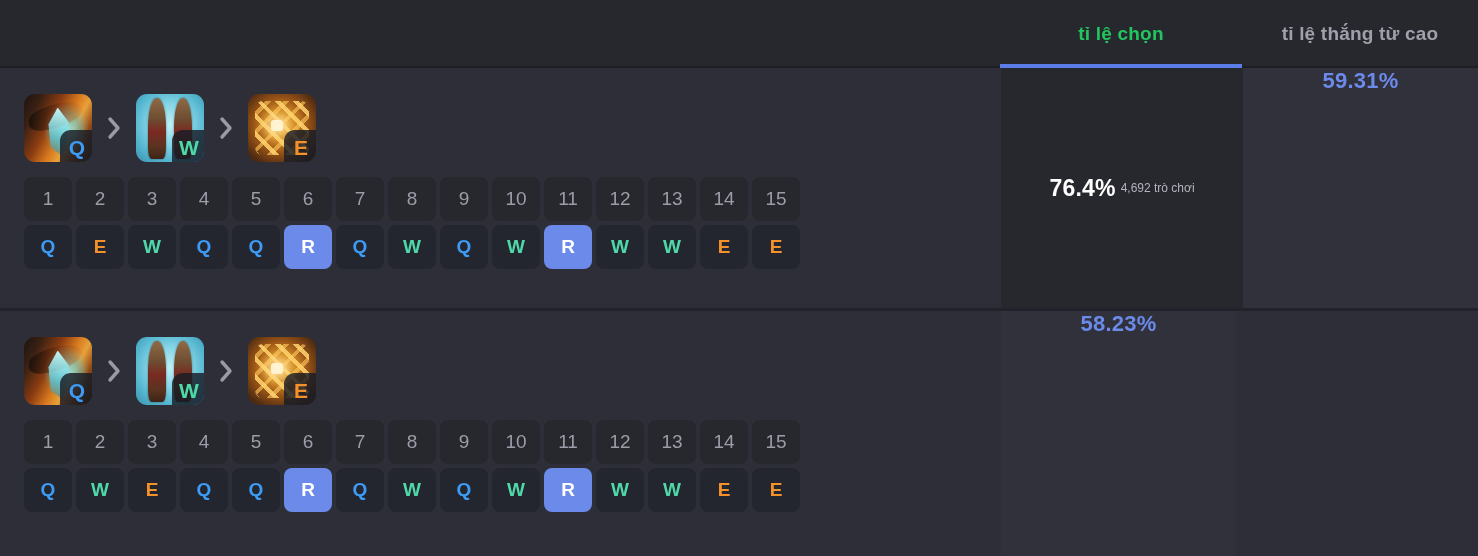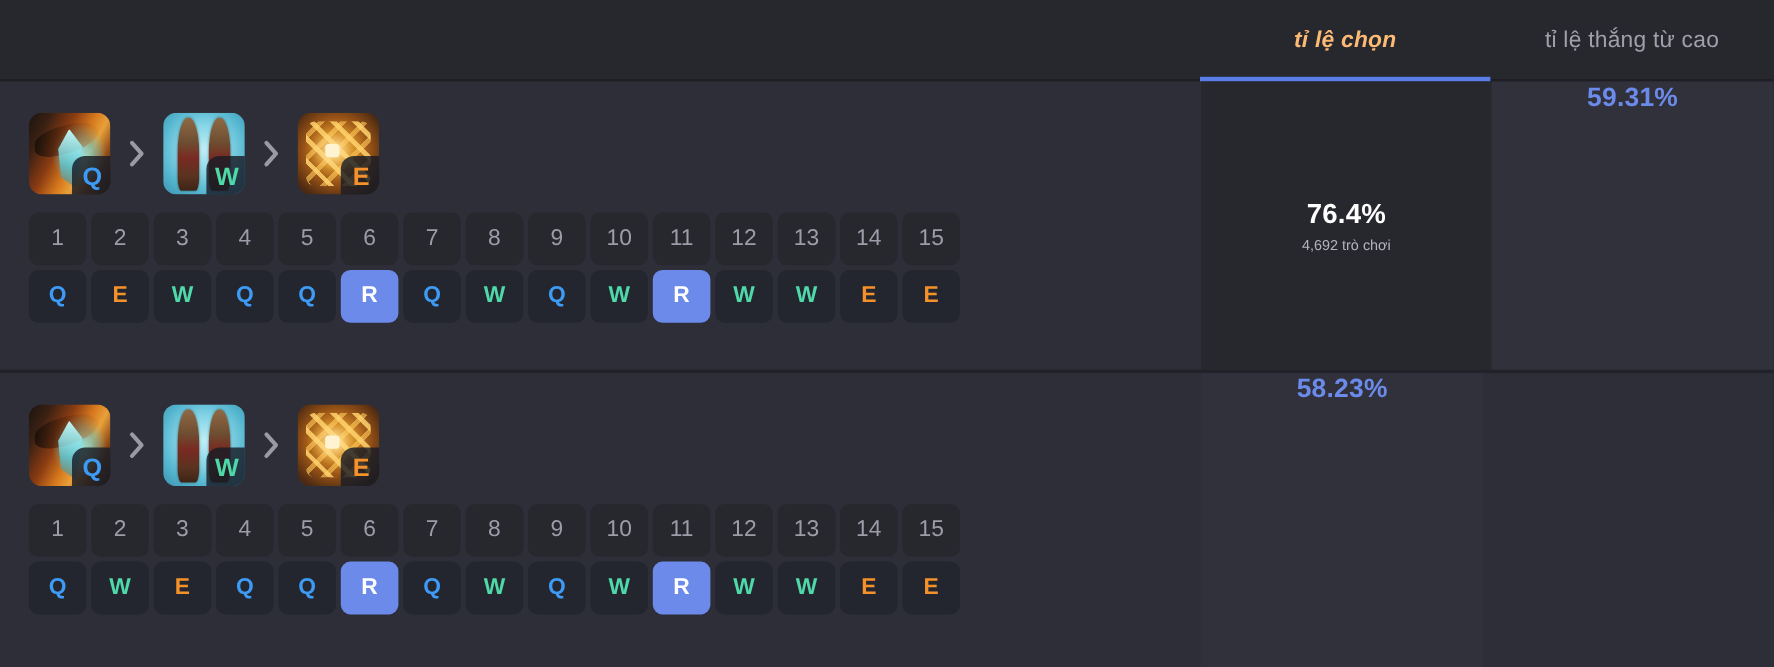--- a/index.html
+++ b/index.html
@@ -27,22 +27,22 @@
   }
   .tab {
     height: 68px;
     display: flex; align-items: center; justify-content: center;
     font-size: 19px; letter-spacing: .2px;
     color: #a0a0ac;
     position: relative;
     cursor: pointer;
     user-select: none;
   }
-  .tab.tab-pick { width: 242px; color: #fdba74; font-weight: bold; font-style: italic; }
-  .tab.tab-win  { width: 236px; font-weight: normal; }
+  .tab.tab-pick { width: 242px; color: #22c55e; font-weight: bold; }
+  .tab.tab-win  { width: 236px; font-weight: bold; }
   .tab.active::after {
     content: "";
     position: absolute; left: 0; bottom: 0;
     width: 100%; height: 4px;
     background: #5a7de8;
   }
 
   
   .rows { position: absolute; top: 68px; left: 0; width: 1478px; }
 
@@ -176,21 +176,21 @@
   }
   .cell-skill.sk-Q { color: #3d9bf5; }
   .cell-skill.sk-W { color: #4fd9a8; }
   .cell-skill.sk-E { color: #f5912b; }
   .cell-skill.sk-R { background: #6b8aea; color: #ffffff; }
 
   
   .col-pick {
     width: 242px; flex: none;
     background: #27272e;
-    display: flex; flex-direction: column;
+    display: flex; flex-direction: row;
     align-items: center; justify-content: center;
     gap: 5px;
   }
   .col-win {
     width: 235px; flex: none;
     background: #31313c;
     display: flex; align-items: flex-start; justify-content: center;
   }
   .pick-pct {
     font-size: 23px; font-weight: bold; color: #ffffff;

